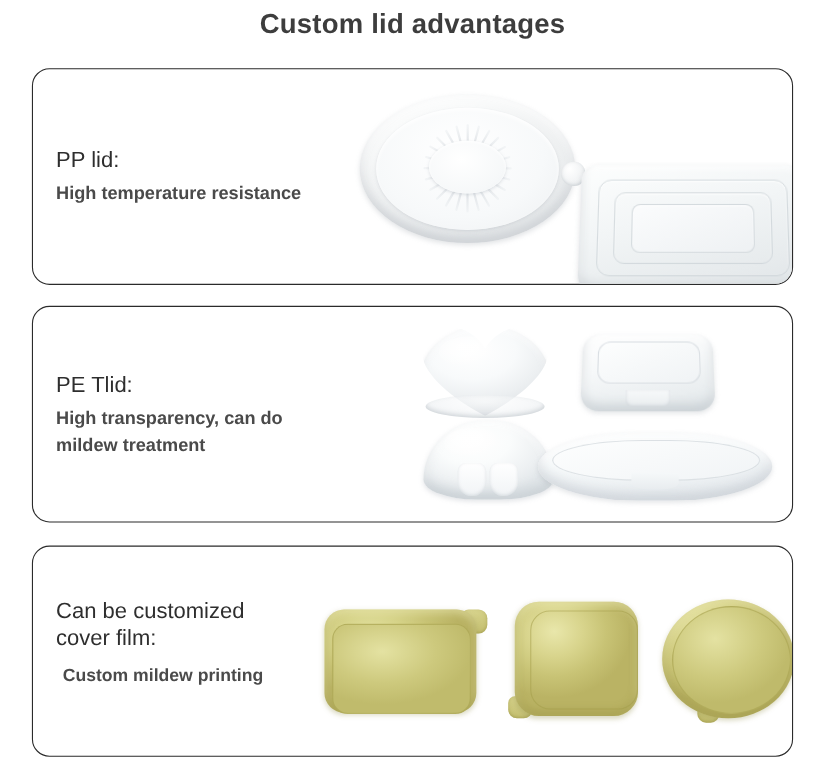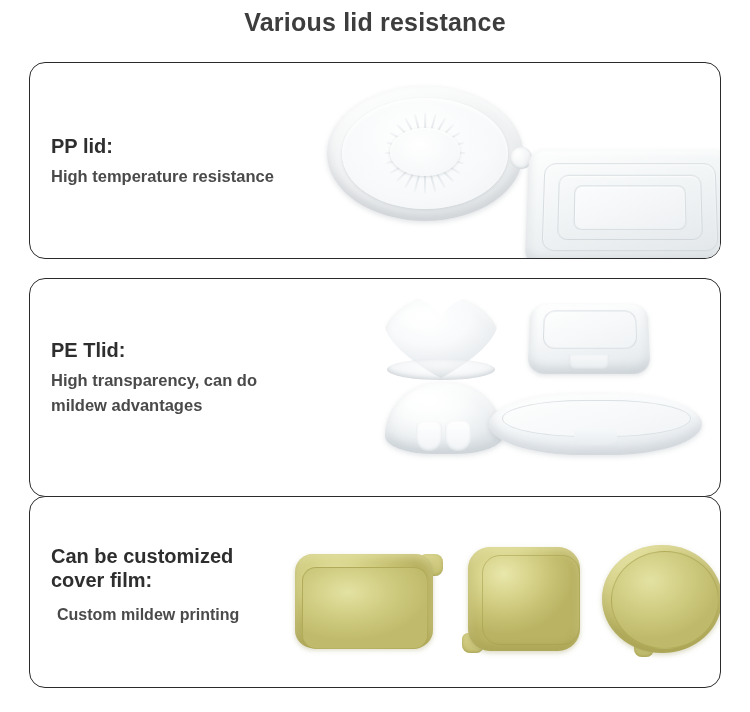--- a/index.html
+++ b/index.html
@@ -34,31 +34,31 @@
     position: absolute;
     left: 29px;
     width: 692px;
     border: 1.3px solid #2b2b2b;
     border-radius: 16px;
     box-sizing: border-box;
     background: #ffffff;
     overflow: hidden;
   }
   #panel-pp  { top: 62px;  height: 197px; }
-  #panel-pe  { top: 278px; height: 219px; }
+  #panel-pe  { top: 278px; height: 197px; }
   #panel-film{ top: 496px; height: 192px; }
 
   .panel-text {
     position: absolute;
     left: 21px;
     z-index: 4;
   }
   .panel-title {
     font-size: 20px;
-    font-weight: bold;
+    font-weight: normal;
     color: #2e2e2e;
     line-height: 1.18;
     margin-bottom: 5px;
     white-space: pre-line;
   }
   .panel-desc {
     font-size: 16.5px;
     font-weight: bold;
     color: #4a4a4a;
     line-height: 1.55;
@@ -346,21 +346,21 @@
     position: absolute; left: 34px; bottom: 10px;
     width: 20px; height: 18px;
     border-radius: 4px 4px 8px 8px;
     background: linear-gradient(200deg, #d9d58e, #bfba69);
     box-shadow: inset 0 -1px 3px rgba(140,133,55,.5);
   }
 </style>
 </head>
 <body>
 
-<div id="page-title">Various lid resistance</div>
+<div id="page-title">Custom lid advantages</div>
 
 <div class="panel" id="panel-pp">
 
   <div class="panel-text" id="pp-text">
     <div class="panel-title">PP lid:</div>
     <div class="panel-desc">High temperature resistance</div>
   </div>
 
   <div class="art" id="pp-round-lid">
     <div class="rim"></div>
@@ -402,21 +402,21 @@
       <div class="ridge r3"></div>
     </div>
   </div>
 </div>
 
 <div class="panel" id="panel-pe">
 
   <div class="panel-text" id="pe-text">
     <div class="panel-title">PE Tlid:</div>
     <div class="panel-desc">High transparency, can do
-mildew advantages</div>
+mildew treatment</div>
   </div>
 
   <div class="art" id="pe-heart">
     <div class="hbody"></div>
     <div class="hgloss"></div>
     <div class="hlip"></div>
   </div>
 
   <div class="art" id="pe-square">
     <div class="sqbody">

